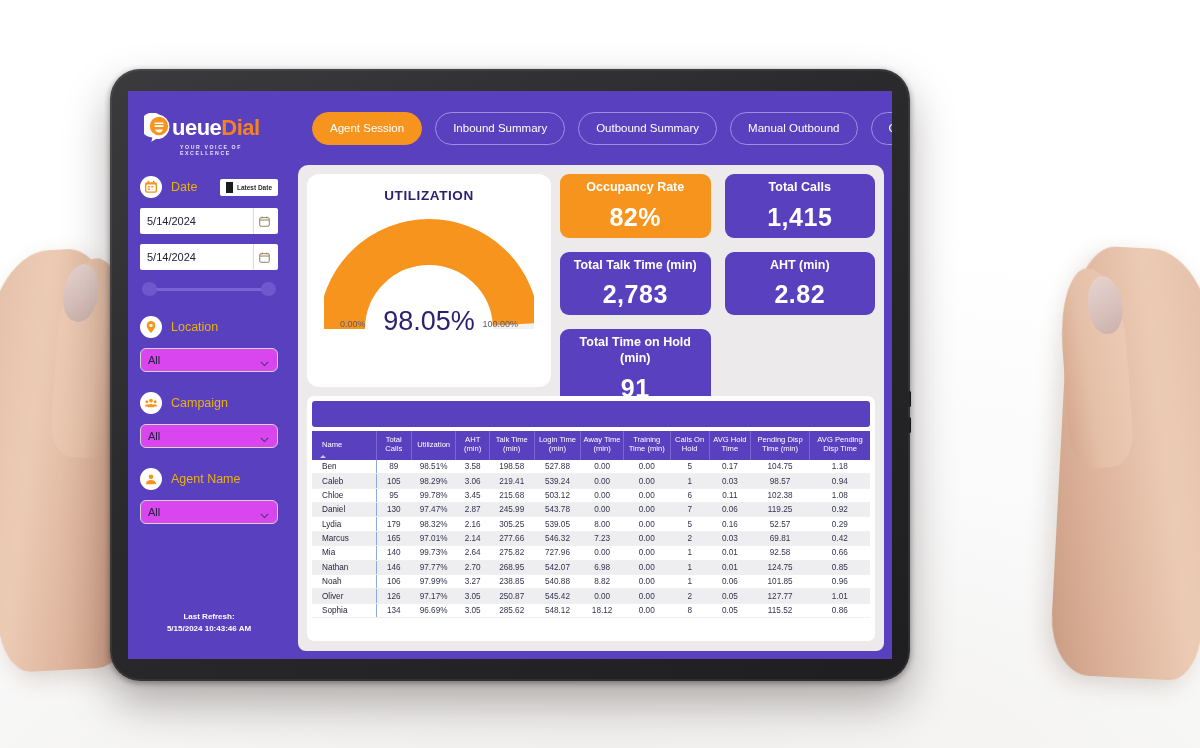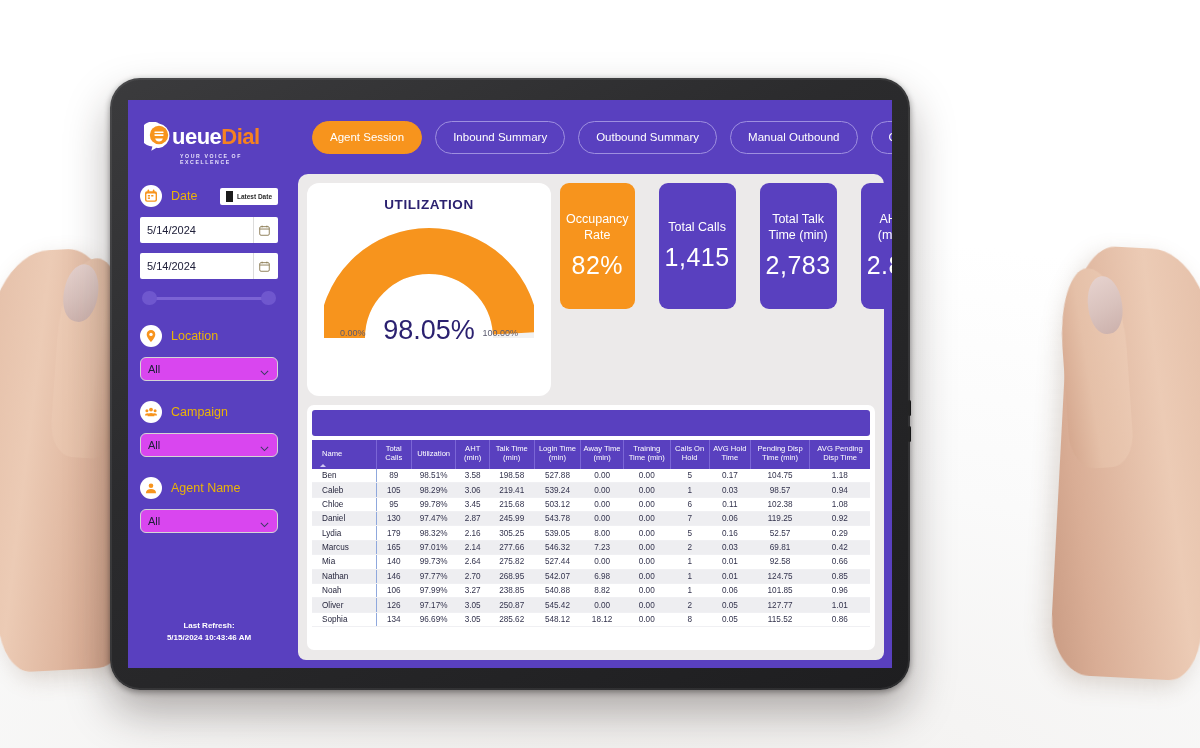--- a/index.html
+++ b/index.html
@@ -50,21 +50,21 @@
   .nail {
     position: absolute; width: 34px; height: 58px;
     border-radius: 50% 50% 46% 46%;
     background: linear-gradient(160deg,#e7d3cf 0%,#d9c2bd 55%,#cbb0ab 100%);
   }
   .nail-left  { left: 64px; top: 264px; transform: rotate(10deg); }
   .nail-right { right: 78px; top: 276px; transform: rotate(-8deg); }
 
   
   .tablet {
-    position: absolute; left: 110px; top: 78px;
+    position: absolute; left: 110px; top: 69px;
     width: 800px; height: 612px;
     background: linear-gradient(150deg,#3b3b3d 0%,#2b2b2d 40%,#1e1e20 100%);
     border-radius: 30px;
     padding: 22px 18px;
     box-shadow: 0 22px 44px rgba(40,30,25,0.35), 0 2px 6px rgba(0,0,0,0.4);
   }
   .tablet::after {
     content:""; position:absolute; inset:0; border-radius:30px;
     box-shadow: inset 0 0 0 2px rgba(255,255,255,0.07);
     pointer-events:none;
@@ -172,22 +172,22 @@
   .gauge-wrap { position:relative; width: 210px; height: 122px; margin-top: 14px; }
   .gauge-val {
     position:absolute; left:0; right:0; bottom: 2px; text-align:center;
     font-size:27px; color:#2b2170;
   }
   .gauge-min, .gauge-max { position:absolute; bottom:10px; font-size:9px; color:#5a5a6e; }
   .gauge-min { left:16px; }
   .gauge-max { right:16px; }
 
   .kpi-grid {
-    flex:1; display:grid; grid-template-columns: repeat(5,1fr); grid-template-rows: 1fr 1fr;
-    gap:24px; min-width:0;
+    flex:1; display:grid; grid-template-columns: repeat(2,1fr); grid-template-rows: 1fr 1fr;
+    gap:14px; min-width:0;font-weight:bold;
   }
   .kpi {
     background:#5940bf; border-radius:9px; color:#ffffff;
     display:flex; flex-direction:column; align-items:center; justify-content:center;
     text-align:center; padding: 6px;
   }
   .kpi.accent { background:#f7941d; }
   .kpi-label { font-size:12.5px; line-height:1.25; }
   .kpi-value { font-size:25px; margin-top:7px; letter-spacing:0.5px; }
 
@@ -549,21 +549,21 @@
                     <td>0.03</td>
                     <td>69.81</td>
                     <td>0.42</td>
                   </tr>
                   <tr>
                     <td>Mia</td>
                     <td class="colsep">140</td>
                     <td>99.73%</td>
                     <td>2.64</td>
                     <td>275.82</td>
-                    <td>527.44</td>
+                    <td>727.96</td>
                     <td>0.00</td>
                     <td>0.00</td>
                     <td>1</td>
                     <td>0.01</td>
                     <td>92.58</td>
                     <td>0.66</td>
                   </tr>
                   <tr>
                     <td>Nathan</td>
                     <td class="colsep">146</td>

